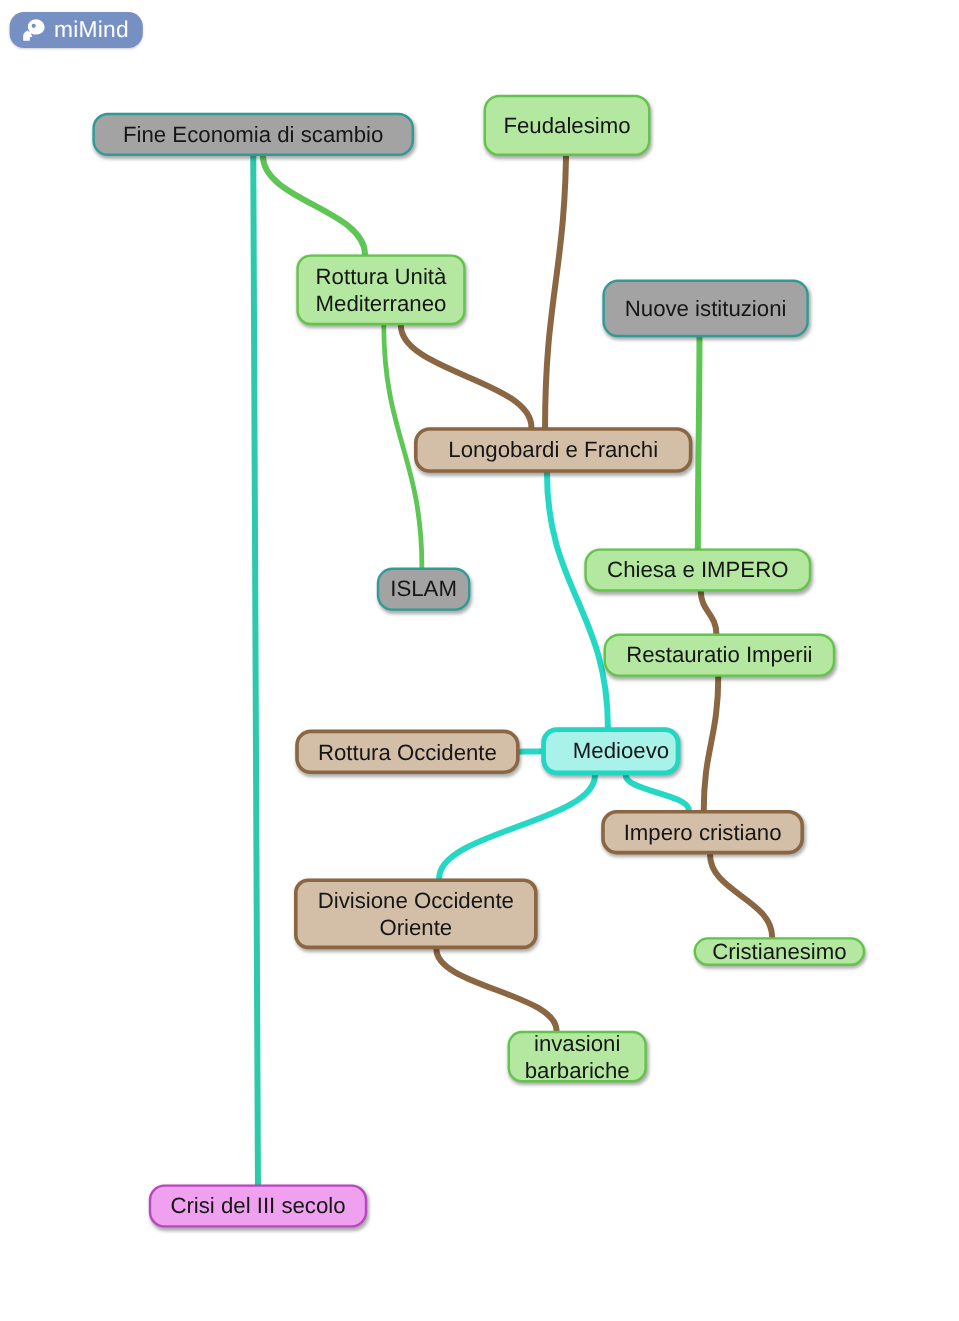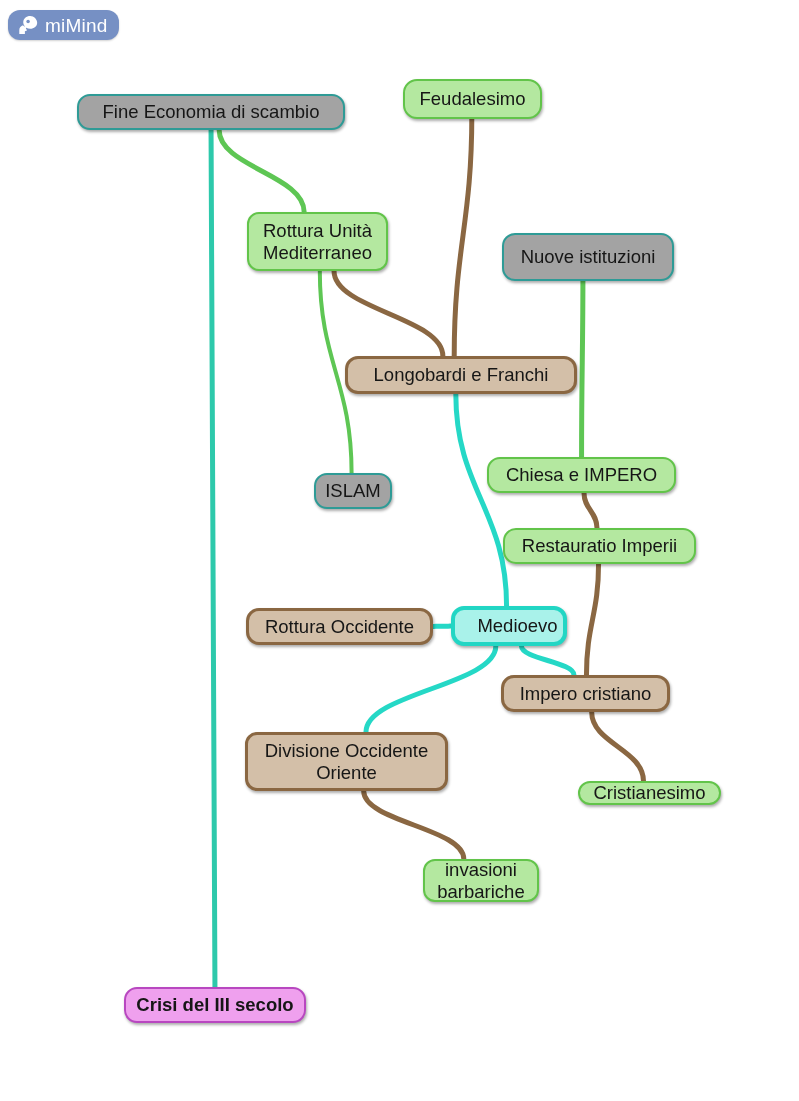--- a/index.html
+++ b/index.html
@@ -71,21 +71,21 @@
     white-space: pre-line;
     box-shadow: 1px 2px 3px rgba(0,0,0,0.33);
     padding: 2px 9px;
   }
   .node.two-line { border-radius: 12px; }
 
   .c-teal   { background: #a3a3a3; border-color: #2e9b96; border-width: 2.5px; text-align: center; }
   .c-cyan   { background: #a9f2ea; border-color: #22d6c4; border-width: 4px; padding-left: 26px; }
   .c-green  { background: #b4e8a0; border-color: #62c44a; border-width: 2.5px; }
   .c-tan    { background: #d3bfa8; border-color: #8a6742; border-width: 3.5px; }
-  .c-pink   { background: #efa0ee; border-color: #b847c0; border-width: 2.5px; font-weight: bold; }
+  .c-pink   { background: #efa0ee; border-color: #b847c0; border-width: 2.5px; }
 </style>
 </head>
 <body>
 
 <div id="app">
 
   <div id="logo-bar">
     <svg id="logo-icon" viewBox="0 0 24 24">
       <path d="M15.5 2.2c-4.2 0-7.6 2.9-7.6 6.8 0 1.6.6 3 1.5 4.2l-.9 2.6 2.7-.7c1.2.7 2.7 1.1 4.3 1.1 4.2 0 7.6-2.9 7.6-6.6S19.7 2.2 15.5 2.2z" fill="#ffffff"></path>
       <circle cx="13.2" cy="8.2" r="1.9" fill="#7690c4"></circle>
@@ -106,21 +106,21 @@
       <path d="M 598.5603389830509 564 C 598.5603389830509 613.95, 586.4657627118644 625.05, 586.4657627118644 675" fill="none" stroke="#8a6742" stroke-width="5" stroke-linecap="round"></path>
       <path d="M 451 626.0324483775811 C 451 626.2293399705014, 433 626.2730936578171, 433 626.4699852507374" fill="none" stroke="#25d8c6" stroke-width="5" stroke-linecap="round"></path>
       <path d="M 521.4666666666667 646 C 521.4666666666667 659.05, 573.9683333333334 661.95, 573.9683333333334 675" fill="none" stroke="#25d8c6" stroke-width="5" stroke-linecap="round"></path>
       <path d="M 495.8081180811808 646 C 495.8081180811808 684.7, 365.9580258302583 693.3, 365.9580258302583 732" fill="none" stroke="#25d8c6" stroke-width="5" stroke-linecap="round"></path>
       <path d="M 591.6725118483413 712 C 591.6725118483413 743.05, 643.4943127962085 749.95, 643.4943127962085 781" fill="none" stroke="#8a6742" stroke-width="5" stroke-linecap="round"></path>
       <path d="M 363.6831692913386 791 C 363.6831692913386 821.6, 463.8168307086614 828.4, 463.8168307086614 859" fill="none" stroke="#8a6742" stroke-width="5" stroke-linecap="round"></path>
     </svg>
 
   <div id="node-layer">
       <div class="node c-teal" style="left: 77px; top: 94px; width: 268px; height: 36px;">Fine Economia di scambio</div>
-      <div class="node c-green" style="left: 403px; top: 79px; width: 139px; height: 40px; border-radius: 14px;">Feudalesimo</div>
+      <div class="node c-green" style="left: 403px; top: 79px; width: 139px; height: 51px;">Feudalesimo</div>
       <div class="node c-green two-line" style="left: 247px; top: 212px; width: 141px; height: 59px;">Rottura Unità
 Mediterraneo</div>
       <div class="node c-teal" style="left: 502px; top: 233px; width: 172px; height: 48px;">Nuove istituzioni</div>
       <div class="node c-tan" style="left: 345px; top: 356px; width: 232px; height: 38px;">Longobardi e Franchi</div>
       <div class="node c-teal" style="left: 314px; top: 473px; width: 78px; height: 36px;">ISLAM</div>
       <div class="node c-green" style="left: 487px; top: 457px; width: 189px; height: 36px;">Chiesa e IMPERO</div>
       <div class="node c-green" style="left: 503px; top: 528px; width: 193px; height: 36px;">Restauratio Imperii</div>
       <div class="node c-tan" style="left: 246px; top: 608px; width: 187px; height: 37px;">Rottura Occidente</div>
       <div class="node c-cyan" style="left: 451px; top: 606px; width: 116px; height: 40px;">Medioevo</div>
       <div class="node c-tan" style="left: 501px; top: 675px; width: 169px; height: 37px;">Impero cristiano</div>

